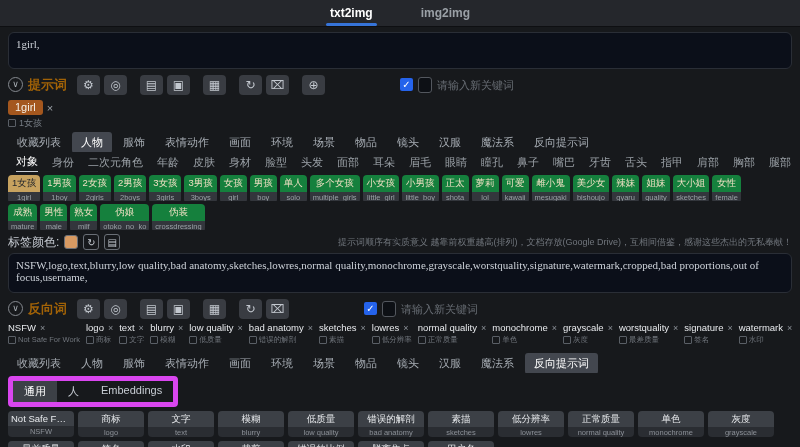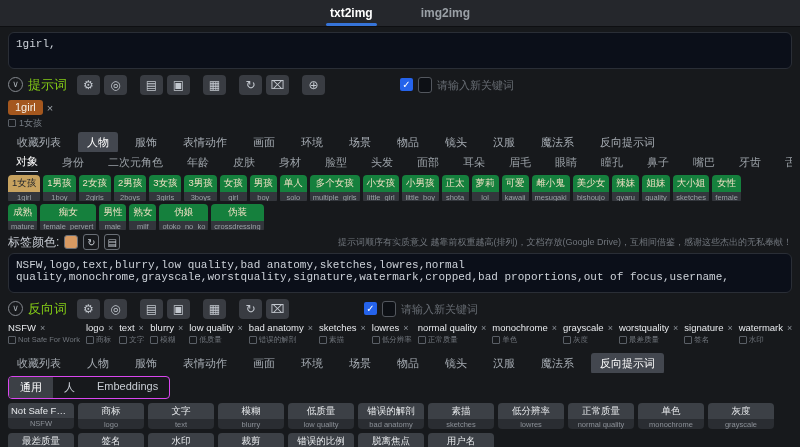--- a/index.html
+++ b/index.html
@@ -19,33 +19,33 @@
     position:relative; cursor:pointer;
   }
   .top-tab.active { color:#ffffff; }
   .top-tab.active::after {
     content:""; position:absolute; left:6px; right:6px; bottom:0; height:3px;
     background:#3674d9; border-radius:2px;
   }
   .content { padding:5px 8px 0; }
   textarea.promptbox {
     width:100%; background:#0b0f19; border:1px solid #2a2e36; border-radius:6px;
-    color:#cdd2d9; font-family:Liberation Mono, monospace; font-size:11px;
+    color:#cdd2d9; font-family:Liberation Serif, serif; font-size:11px;
     padding:5px 7px; resize:none; display:block; outline:none;
   }
   .ta-pos { height:37px; }
   .ta-neg { height:40px; margin-top:3px; }
   
   .toolbar { display:flex; align-items:center; gap:5px; margin-top:5px; height:21px; }
   .circ {
     width:15px; height:15px; border:1px solid #85898f; border-radius:50%;
     display:flex; align-items:center; justify-content:center;
     color:#aab0b6; font-size:9px; line-height:1; flex:0 0 auto;
   }
-  .sec-label { color:#84cc16; font-weight:normal; font-size:13px; margin-right:5px; white-space:nowrap; }
+  .sec-label { color:#a16207; font-weight:bold; font-size:13px; margin-right:5px; white-space:nowrap; }
   .iconbtn {
     background:#393c42; border-radius:4px; width:23px; height:20px;
     display:flex; align-items:center; justify-content:center;
     color:#c3c8cf; font-size:12px; line-height:1; cursor:pointer; flex:0 0 auto;
   }
   .iconbtn.gap { margin-left:9px; }
   .kw-group { display:flex; align-items:center; gap:5px; margin-left:70px; }
   .checkbox {
     width:13px; height:13px; background:#2563eb; border-radius:2px;
     color:#fff; font-size:10px; display:flex; align-items:center; justify-content:center; line-height:1;
@@ -54,25 +54,25 @@
   .kw-input { background:transparent; border:none; outline:none; color:#c8cdd4; font-size:11px; width:220px; }
   .kw-input::placeholder { color:#676c73; }
   
   .chip-block { margin-top:4px; }
   .chip-line { display:flex; align-items:center; gap:4px; height:17px; }
   .chip { background:#a4571e; color:#f5efe6; font-size:11px; padding:1px 7px 2px; border-radius:3px; cursor:pointer; }
   .chip-x { color:#9aa0a6; font-size:11px; cursor:pointer; }
   .chip-sub { color:#767c83; font-size:9px; display:flex; align-items:center; gap:3px; margin-top:2px; height:10px; }
   .badge { width:8px; height:8px; border:1px solid #5a5f66; border-radius:1px; display:inline-block; flex:0 0 auto; }
   
-  .cat-tabs { display:flex; gap:8px; margin-top:4px; height:20px; align-items:center; overflow:hidden; }
+  .cat-tabs { display:flex; gap:2px; margin-top:4px; height:20px; align-items:center; overflow:hidden; }
   .cat-tab { color:#a7adb4; font-size:11px; padding:3px 9px; border-radius:3px; white-space:nowrap; cursor:pointer; }
   .cat-tab.active { background:#43474f; color:#ffffff; }
   
-  .subcat { display:flex; gap:24px; margin-top:2px; padding:0 8px; height:18px; align-items:center; overflow:hidden; }
+  .subcat { display:flex; gap:14px; margin-top:2px; padding:0 8px; height:18px; align-items:center; overflow:hidden; }
   .subcat-item { color:#9aa0a6; font-size:11px; white-space:nowrap; cursor:pointer; padding-bottom:2px; }
   .subcat-item.active { color:#ffffff; border-bottom:2px solid #c9cdd3; }
   
   .tags-row { display:flex; gap:3px; margin-top:3px; height:26px; overflow:hidden; align-items:flex-start; }
   .tagbtn { display:inline-flex; flex-direction:column; border-radius:4px; overflow:hidden; text-align:center; cursor:pointer; flex:0 0 auto; }
   .tagbtn .t { background:#15803d; color:#f0e0c4; font-size:9.5px; padding:2px 4px; white-space:nowrap; }
   .tagbtn .b { background:#33363c; color:#9aa0a6; font-size:7.5px; padding:1px 3px; white-space:nowrap; }
   .tagbtn.active .t { background:#c7a25f; color:#23262b; }
   
   .color-row { display:flex; align-items:center; gap:5px; margin-top:4px; height:16px; }
@@ -84,21 +84,21 @@
   }
   .footer-note { margin-left:auto; color:#70757c; font-size:9px; text-align:right; white-space:nowrap; overflow:hidden; }
   
   .nchips { display:flex; gap:6px; margin-top:3px; height:27px; overflow:hidden; align-items:flex-start; }
   .nchip { display:inline-flex; flex-direction:column; flex:0 0 auto; cursor:pointer; }
   .nchip-top { display:flex; align-items:center; gap:4px; }
   .nchip-text { color:#e8eaed; font-size:9.5px; white-space:nowrap; }
   .nchip-x { color:#8b9097; font-size:9px; cursor:pointer; }
   .nchip-sub { color:#70757c; font-size:7.5px; display:flex; align-items:center; gap:2px; margin-top:2px; white-space:nowrap; }
   
-  .segmented { display:inline-flex; border:1px solid #d946ef; border-radius:4px; margin-top:3px; overflow:hidden; }
+  .segmented { display:inline-flex; border:5px solid #d946ef; border-radius:4px; margin-top:3px; overflow:hidden; }
   .segment { color:#c8cdd4; font-size:11px; padding:3px 11px; cursor:pointer; white-space:nowrap; }
   .segment.active { background:#3c4046; color:#ffffff; }
   
   .grid-row { display:flex; gap:4px; margin-top:4px; height:26px; overflow:hidden; }
   .gridbtn { width:66px; display:inline-flex; flex-direction:column; border-radius:4px; overflow:hidden; text-align:center; cursor:pointer; flex:0 0 auto; }
   .gridbtn .top { background:#3c4046; color:#e8eaed; font-size:9.5px; padding:2px 3px; white-space:nowrap; overflow:hidden; text-overflow:ellipsis; }
   .gridbtn .bottom { background:#2a2d32; color:#8b9097; font-size:7.5px; padding:1px 2px; white-space:nowrap; overflow:hidden; text-overflow:ellipsis; }
 </style>
 </head>
 <body>
@@ -289,24 +289,20 @@
         <span class="b">female</span>
       </span>
     </div>
   <div class="tags-row">
 
   <span class="tagbtn">
         <span class="t">成熟</span>
         <span class="b">mature</span>
       </span>
       <span class="tagbtn">
-        <span class="t">痴女</span>
-        <span class="b">female_pervert</span>
-      </span>
-      <span class="tagbtn">
         <span class="t">男性</span>
         <span class="b">male</span>
       </span>
       <span class="tagbtn">
         <span class="t">熟女</span>
         <span class="b">milf</span>
       </span>
       <span class="tagbtn">
         <span class="t">伪娘</span>
         <span class="b">otoko_no_ko</span>

